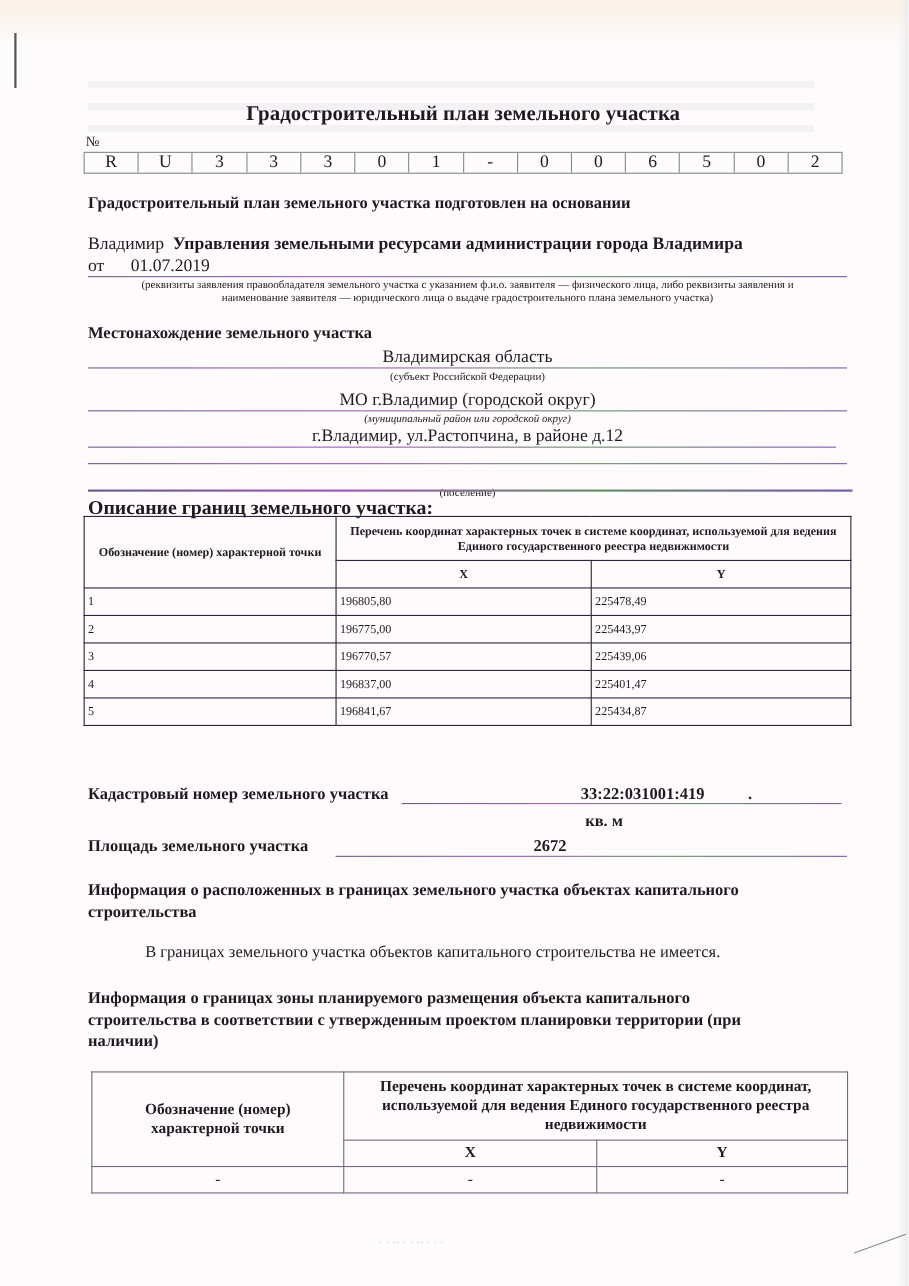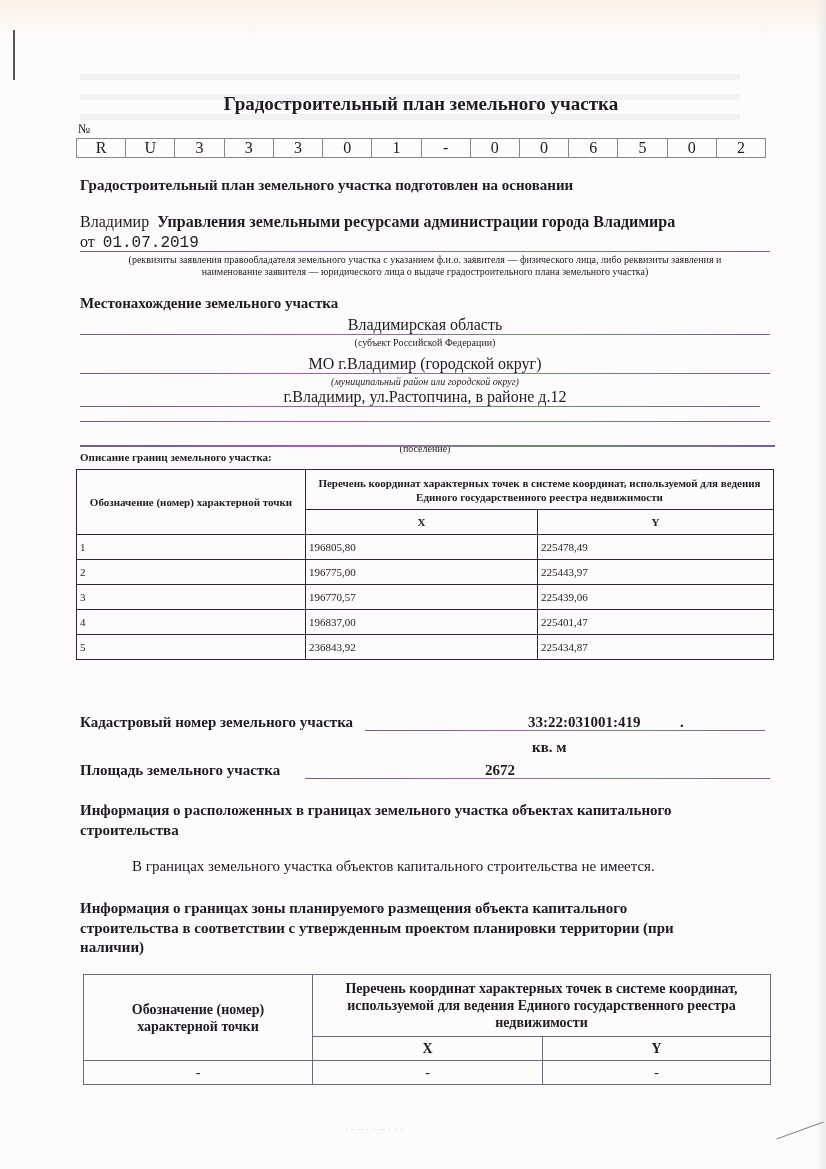--- a/index.html
+++ b/index.html
@@ -77,40 +77,40 @@
   <div class="cell">2</div>
 </div>
 
 <div class="abs h-bold" style="left:80px;top:177px;">Градостроительный план земельного участка подготовлен на основании</div>
 <div class="abs" style="left:80px;top:213px;font-size:16px;">
   <span>Владимир</span>
   <span style="font-weight:bold;margin-left:4px;">Управления земельными ресурсами администрации города Владимира</span>
 </div>
 <div class="abs" style="left:80px;top:233px;font-size:16px;">
   <span>от</span>
-  <span style="margin-left:4px;font-family:Liberation Mono, monospace;">01.07.2019</span>
+  <span style="margin-left:20px;">01.07.2019</span>
 </div>
 <div class="line" style="left:80px;top:251px;width:690px;"></div>
 <div class="abs small" style="left:80px;top:254px;width:690px;">(реквизиты заявления правообладателя земельного участка с указанием ф.и.о. заявителя — физического лица, либо реквизиты заявления и</div>
 <div class="abs small" style="left:80px;top:266px;width:690px;">наименование заявителя — юридического лица о выдаче градостроительного плана земельного участка)</div>
 
 <div class="abs h-bold" style="left:80px;top:295px;">Местонахождение  земельного участка</div>
 <div class="abs fill-text" style="left:80px;top:316px;width:690px;text-align:center;">Владимирская область</div>
 <div class="line" style="left:80px;top:334px;width:690px;"></div>
 <div class="abs small" style="left:80px;top:337px;width:690px;">(субъект Российской Федерации)</div>
 <div class="abs fill-text" style="left:80px;top:355px;width:690px;text-align:center;">МО г.Владимир (городской округ)</div>
 <div class="line" style="left:80px;top:373px;width:690px;"></div>
 <div class="abs small" style="left:80px;top:376px;width:690px;font-style:italic;">(муниципальный район или городской округ)</div>
 <div class="abs fill-text" style="left:80px;top:388px;width:690px;text-align:center;">г.Владимир, ул.Растопчина, в районе д.12</div>
 <div class="line" style="left:80px;top:406px;width:680px;"></div>
 <div class="abs small" style="left:80px;top:408px;width:690px;margin-top:35px;">(поселение)</div>
 <div class="line" style="left:80px;top:421px;width:690px;"></div>
 <div class="line" style="left:80px;top:445px;width:695px;height:2px;"></div>
 
-<div class="abs" style="left:80px;top:451px;font-size:11px;font-weight:bold;">Описание границ земельного участка:</div>
+<div class="abs" style="left:80px;top:451px;font-size:18px;font-weight:bold;">Описание границ земельного участка:</div>
 <table class="grid t1" style="left:76px;top:469px;width:698px;">
   <tbody>
       <tr>
     <th rowspan="2" style="width:229px;height:65px;">Обозначение (номер) характерной точки</th>
     <th colspan="2" style="height:40px;">Перечень координат характерных точек в системе координат, используемой для ведения Единого государственного реестра недвижимости</th>
   </tr>
   <tr>
     <th style="width:232px;height:25px;">X</th>
     <th style="height:25px;">Y</th>
   </tr>
@@ -129,21 +129,21 @@
     <td>196770,57</td>
     <td>225439,06</td>
   </tr>
   <tr>
     <td>4</td>
     <td>196837,00</td>
     <td>225401,47</td>
   </tr>
   <tr>
     <td>5</td>
-    <td>236843,92</td>
+    <td>196841,67</td>
     <td>225434,87</td>
   </tr>
 </tbody>
   </table>
 
 <div class="abs h-bold" style="left:80px;top:714px;">Кадастровый номер земельного участка</div>
 <div class="line" style="left:365px;top:730px;width:400px;"></div>
 <div class="abs h-bold" style="left:528px;top:714px;">33:22:031001:419</div>
 <div class="abs h-bold" style="left:680px;top:714px;">.</div>
 

